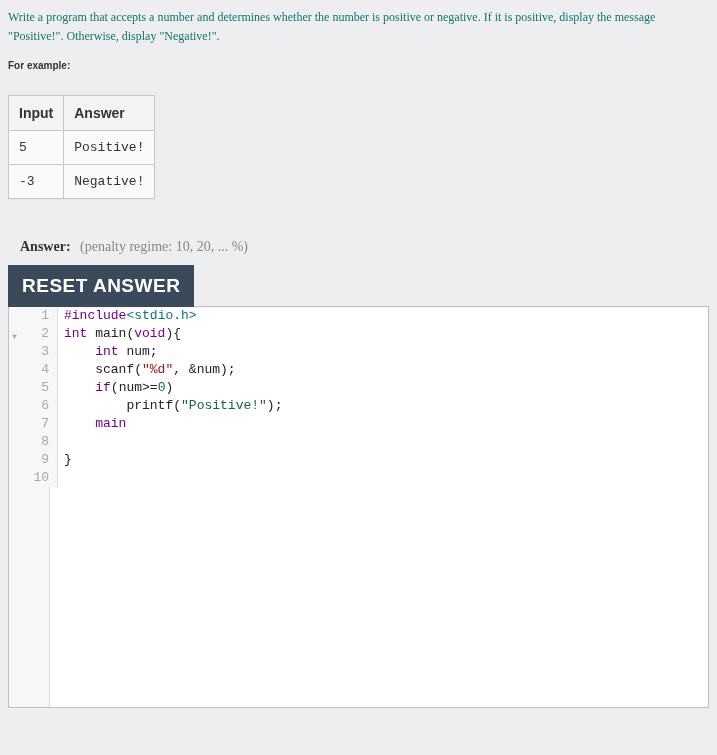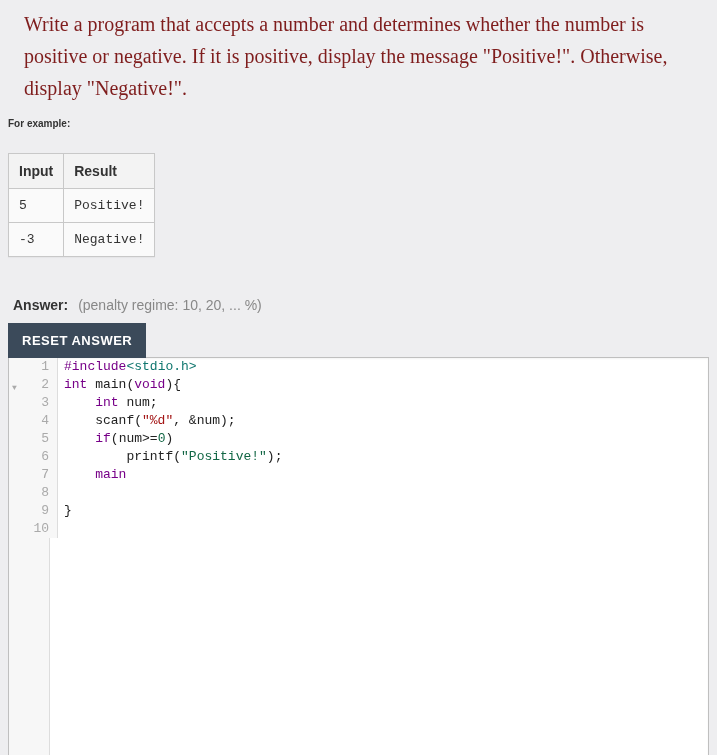--- a/index.html
+++ b/index.html
@@ -7,24 +7,24 @@
     padding: 0;
     background: #eeeef0;
     font-family: Georgia, 'Times New Roman', serif;
     color: #333;
     width: 717px;
   }
   .container {
     padding: 8px;
   }
   .description {
-    color: #7f1d1d;
-    font-size: 20px;
+    color: #0f766e;
+    font-size: 12px;
     line-height: 1.6;
-    margin: 0 0 14px 16px;
+    margin: 0 0 14px 0;
   }
   .for-example {
     font-weight: bold;
     color: #333;
     font-family: Arial, Helvetica, sans-serif;
     font-size: 10px;
     margin: 0 0 24px 0;
   }
   .example-table {
     border-collapse: collapse;
@@ -45,39 +45,39 @@
     background: #f3f3f3;
   }
   .example-table td {
     font-family: Consolas, 'Courier New', monospace;
     font-weight: normal;
     font-size: 13px;
     color: #333;
     background: #fafafa;
   }
   .answer-line {
-    font-family: Liberation Sans, sans-serif;
+    font-family: Liberation Serif, serif;
     font-size: 14px;
-    margin: 0 0 10px 5px;
+    margin: 0 0 10px 12px;
     color: #333;
   }
   .answer-line .label {
     font-weight: bold;
     margin-right: 6px;
   }
   .answer-line .penalty {
     color: #888;
   }
   .reset-btn {
     background: #3b4a5a;
     color: #fff;
     border: none;
     padding: 10px 14px;
     font-family: Arial, Helvetica, sans-serif;
-    font-size: 13px;
+    font-size: 19px;
     font-weight: bold;
     letter-spacing: 0.5px;
     cursor: pointer;
     margin-bottom: 0;
     display: inline-block;
   }
   .editor {
     border: 1px solid #bfbfbf;
     background: #fff;
     
@@ -129,21 +129,21 @@
 <body>
 
 <div class="container">
   <p class="description">Write a program that accepts a number and determines whether the number is positive or negative. If it is positive, display the message "Positive!". Otherwise, display "Negative!".</p>
   <p class="for-example">For example:</p>
 
   <table class="example-table">
     <thead>
       <tr>
         <th>Input</th>
-        <th>Result</th>
+        <th>Answer</th>
       </tr>
     </thead>
     <tbody id="example-tbody">
         <tr>
           <td>5</td>
           <td>Positive!</td>
         </tr>
         <tr>
           <td>-3</td>
           <td>Negative!</td>

